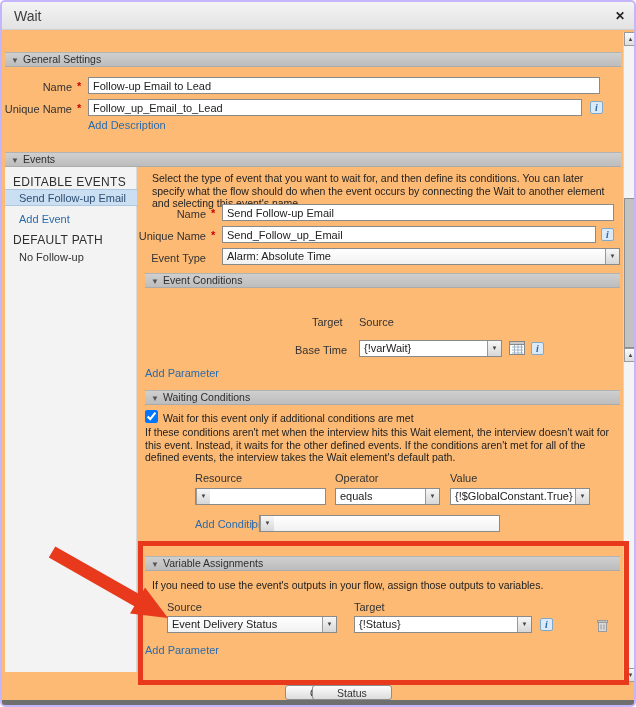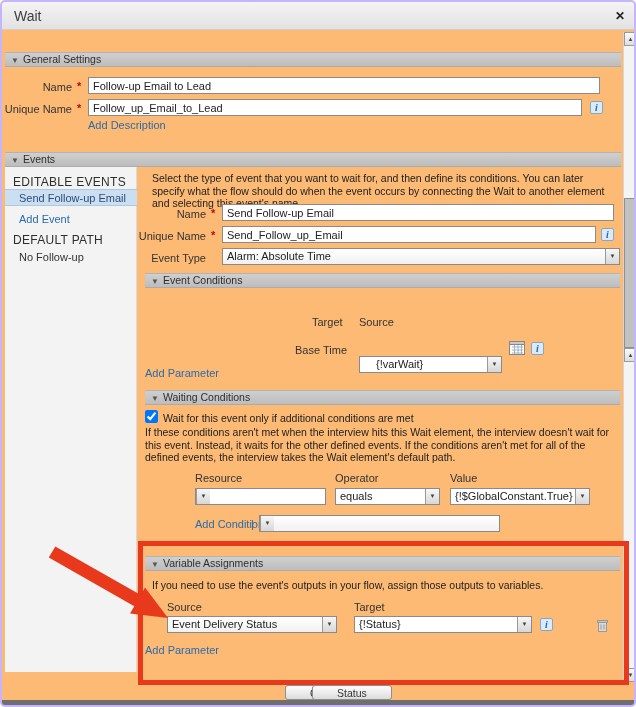--- a/index.html
+++ b/index.html
@@ -123,21 +123,21 @@
     <span class="combo-btn">▼</span>
   </div>
 
   <div class="abs sec-header" style="left:143px;top:271px;width:475px;">
     <span class="tri">▼</span>
     <span>Event Conditions</span>
   </div>
   <span class="abs colhead" style="left:310px;top:314px;">Target</span>
   <span class="abs colhead" style="left:357px;top:314px;">Source</span>
   <span class="abs lbl" style="left:245px;top:342px;width:100px;">Base Time</span>
-  <div class="abs combo" style="left:357px;top:354px;width:143px;background:#fff;padding-left:12px;">
+  <div class="abs combo" style="left:357px;top:338px;width:143px;background:#fff;">
     <span class="combo-text">{!varWait}</span>
     <span class="combo-btn">▼</span>
   </div>
   <svg class="abs" style="left:507px;top:338px;" width="16" height="16">
     <rect x="0.5" y="1.5" width="15" height="13" fill="#fff" stroke="#888"></rect>
     <rect x="0.5" y="1.5" width="15" height="3" fill="#c9c9c9" stroke="#888"></rect>
     <path d="M3 7h11M3 10h11M3 13h11M5.5 5v9M9 5v9M12.5 5v9" stroke="#9db4c9" stroke-width="1" fill="none"></path>
   </svg>
   <div class="abs info-icon" style="left:529px;top:340px;">i</div>
   <span class="abs link" style="left:143px;top:365px;">Add Parameter</span>

